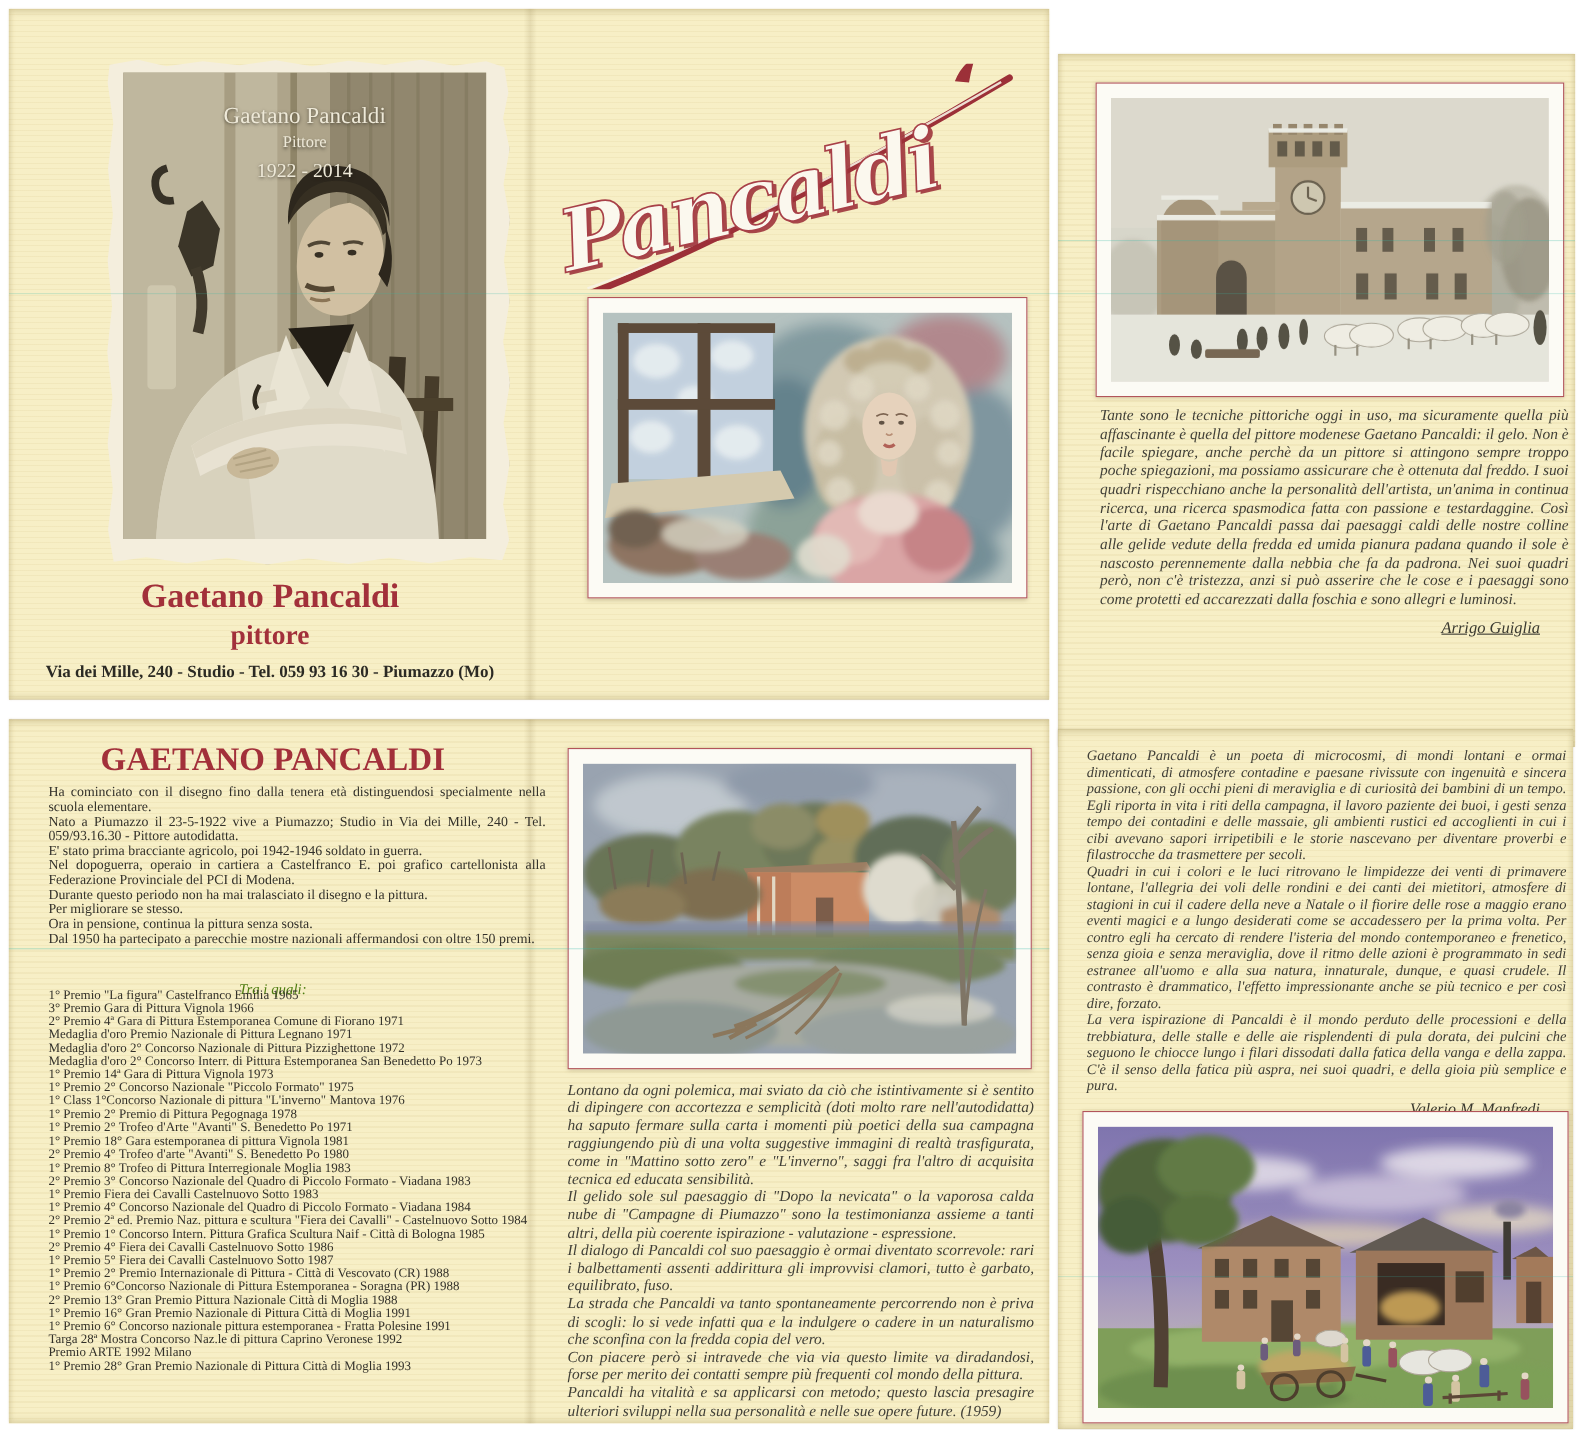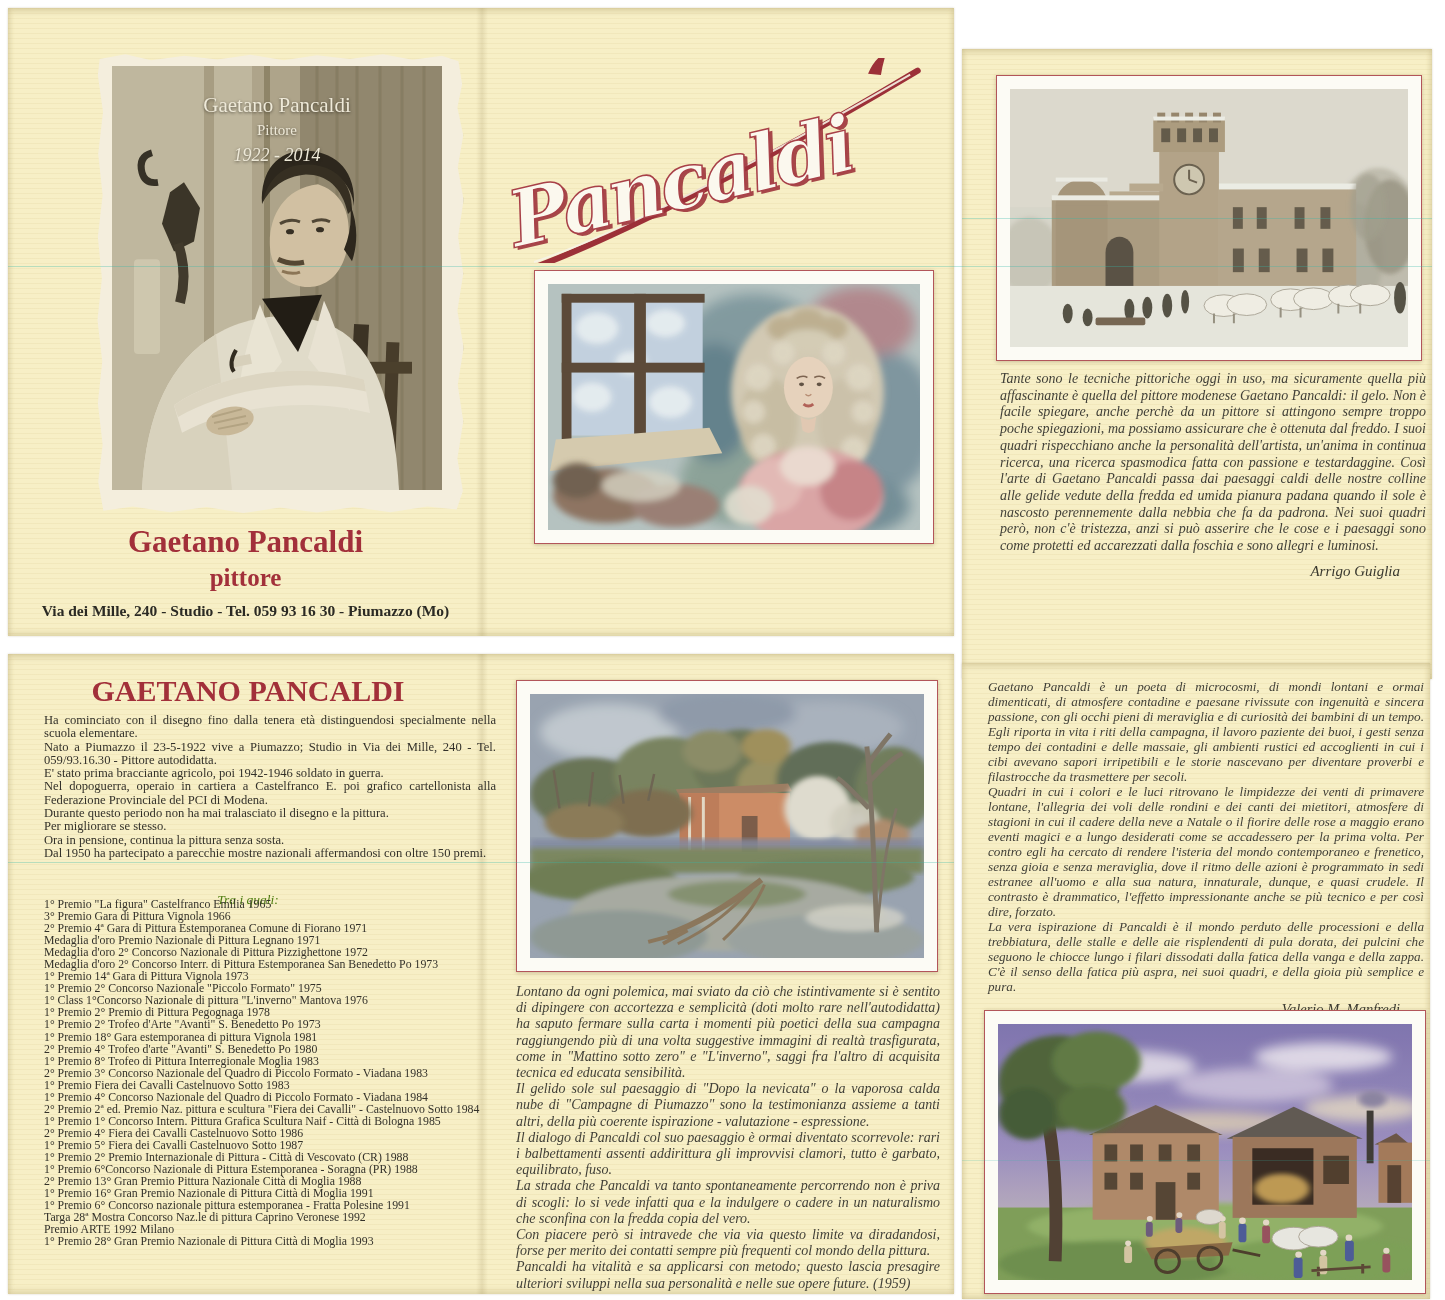--- a/index.html
+++ b/index.html
@@ -15,21 +15,21 @@
 
   
   .photo-card{position:absolute;background:#f4eedd;box-shadow:2px 3px 5px rgba(110,95,55,.45);
       clip-path:polygon(1% 1.5%,8% .5%,15% 1.8%,24% .8%,33% 1.6%,42% .6%,51% 1.8%,60% .7%,69% 1.5%,78% .5%,86% 1.7%,94% .8%,98.5% 2%,99.5% 7%,98.2% 12%,99.8% 18%,98.3% 25%,99.9% 32%,98.4% 40%,99.8% 48%,98.2% 56%,99.9% 64%,98.3% 72%,99.8% 80%,98.2% 88%,99.7% 95%,98% 99%,90% 98.4%,80% 99.6%,70% 98.5%,60% 99.7%,50% 98.6%,40% 99.8%,30% 98.5%,20% 99.6%,10% 98.4%,2% 99.3%,.6% 93%,1.8% 85%,.5% 76%,1.7% 67%,.4% 58%,1.6% 49%,.5% 40%,1.8% 31%,.6% 22%,1.9% 13%,.5% 5%);}
   .photo-img{position:absolute;left:16px;right:22px;top:14px;bottom:24px;overflow:hidden;background:#9b9178;}
   .photo-img svg{width:100%;height:100%;display:block;}
   .photo-caption{position:absolute;left:0;right:0;top:24px;text-align:center;color:#eee9d8;
       text-shadow:0 1px 3px rgba(30,28,20,.65);line-height:1.45;}
   .photo-caption .c1{font-size:21px;}
   .photo-caption .c2{font-size:15px;}
-  .photo-caption .c3{font-size:18px;font-style:italic;}
+  .photo-caption .c3{font-size:18px;}
 
   
   .cover-name{position:absolute;left:0;top:516px;width:475px;text-align:center;
       font-size:31px;font-weight:bold;color:#a2303a;}
   .cover-role{position:absolute;left:0;top:556px;width:475px;text-align:center;
       font-size:25px;font-weight:bold;color:#a2303a;}
   .cover-address{position:absolute;left:0;top:594px;width:475px;text-align:center;
       font-size:15.5px;color:#2b2a24;font-weight:bold;}
 
   
@@ -52,21 +52,21 @@
       line-height:13.3px;color:#33312a;text-align:justify;}
   .bio-block p{margin:0;}
   .list-intro{position:absolute;left:5px;top:238px;width:470px;text-align:center;
       font-style:italic;font-size:13.5px;color:#4d7c0f;}
   .awards{position:absolute;left:36px;top:244px;width:485px;font-size:11.8px;
       line-height:12.05px;color:#33312a;white-space:nowrap;}
 
   .tr-text{left:38px;top:322px;width:426px;font-size:14px;line-height:16.7px;}
   .bm-text{left:508px;top:330px;width:424px;font-size:14px;line-height:16.2px;}
   .br-text{left:26px;top:16px;width:436px;font-size:13.2px;line-height:15px;}
-  .tr-text .author{padding-right:26px;font-size:15px;}
+  .tr-text .author{padding-right:26px;font-size:15px;text-decoration:underline;}
   .bm-text .author{padding-right:8px;font-size:15px;}
   .br-text .author{padding-right:24px;font-size:14.5px;}
 </style>
 </head>
 <body>
 
 <div id="stage">
 
   <div class="panel" style="left:8px;top:8px;width:946px;height:628px;">
     <div class="fold" style="left:468px;"></div>
@@ -330,21 +330,21 @@
       <div>1° Premio "La figura" Castelfranco Emilia 1965</div>
       <div>3° Premio Gara di Pittura Vignola 1966</div>
       <div>2° Premio 4ª Gara di Pittura Estemporanea Comune di Fiorano 1971</div>
       <div>Medaglia d'oro Premio Nazionale di Pittura Legnano 1971</div>
       <div>Medaglia d'oro 2° Concorso Nazionale di Pittura Pizzighettone 1972</div>
       <div>Medaglia d'oro 2° Concorso Interr. di Pittura Estemporanea San Benedetto Po 1973</div>
       <div>1° Premio 14ª Gara di Pittura Vignola 1973</div>
       <div>1° Premio 2° Concorso Nazionale "Piccolo Formato" 1975</div>
       <div>1° Class 1°Concorso Nazionale di pittura "L'inverno" Mantova 1976</div>
       <div>1° Premio 2° Premio di Pittura Pegognaga 1978</div>
-      <div>1° Premio 2° Trofeo d'Arte "Avanti" S. Benedetto Po 1973</div>
+      <div>1° Premio 2° Trofeo d'Arte "Avanti" S. Benedetto Po 1971</div>
       <div>1° Premio 18° Gara estemporanea di pittura Vignola 1981</div>
       <div>2° Premio 4° Trofeo d'arte "Avanti" S. Benedetto Po 1980</div>
       <div>1° Premio 8° Trofeo di Pittura Interregionale Moglia 1983</div>
       <div>2° Premio 3° Concorso Nazionale del Quadro di Piccolo Formato - Viadana 1983</div>
       <div>1° Premio Fiera dei Cavalli Castelnuovo Sotto 1983</div>
       <div>1° Premio 4° Concorso Nazionale del Quadro di Piccolo Formato - Viadana 1984</div>
       <div>2° Premio 2ª ed. Premio Naz. pittura e scultura "Fiera dei Cavalli" - Castelnuovo Sotto 1984</div>
       <div>1° Premio 1° Concorso Intern. Pittura Grafica Scultura Naif - Città di Bologna 1985</div>
       <div>2° Premio 4° Fiera dei Cavalli Castelnuovo Sotto 1986</div>
       <div>1° Premio 5° Fiera dei Cavalli Castelnuovo Sotto 1987</div>

